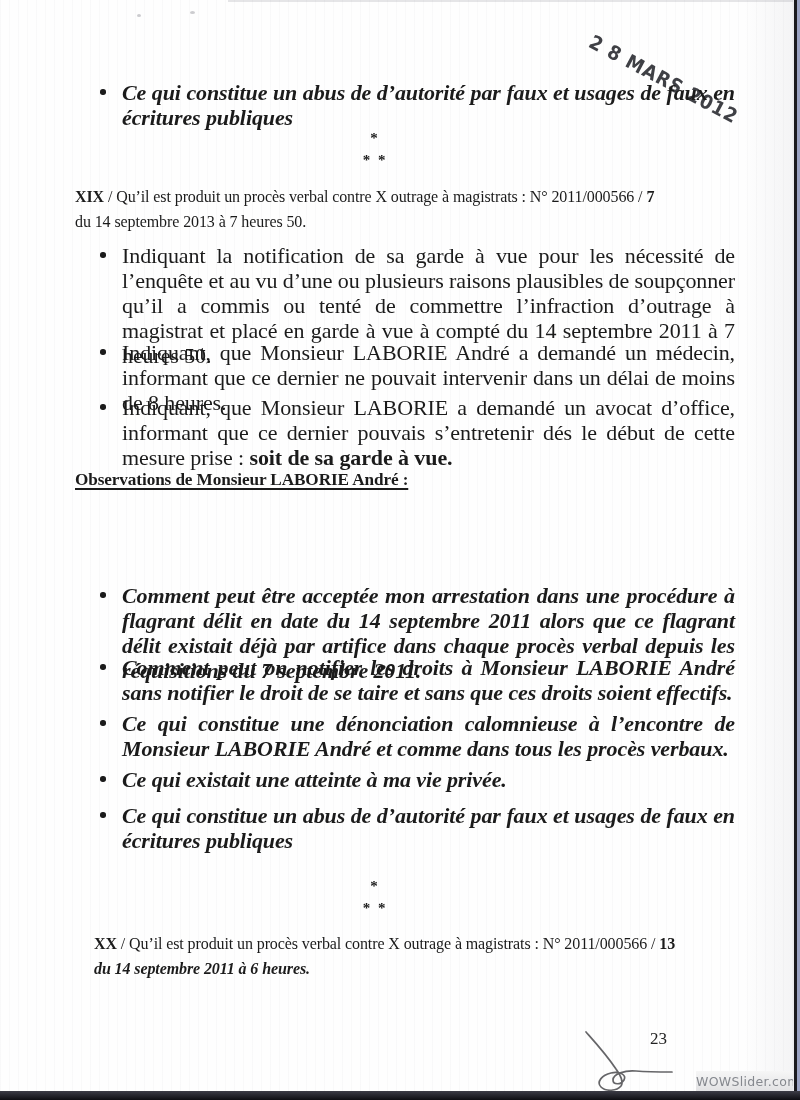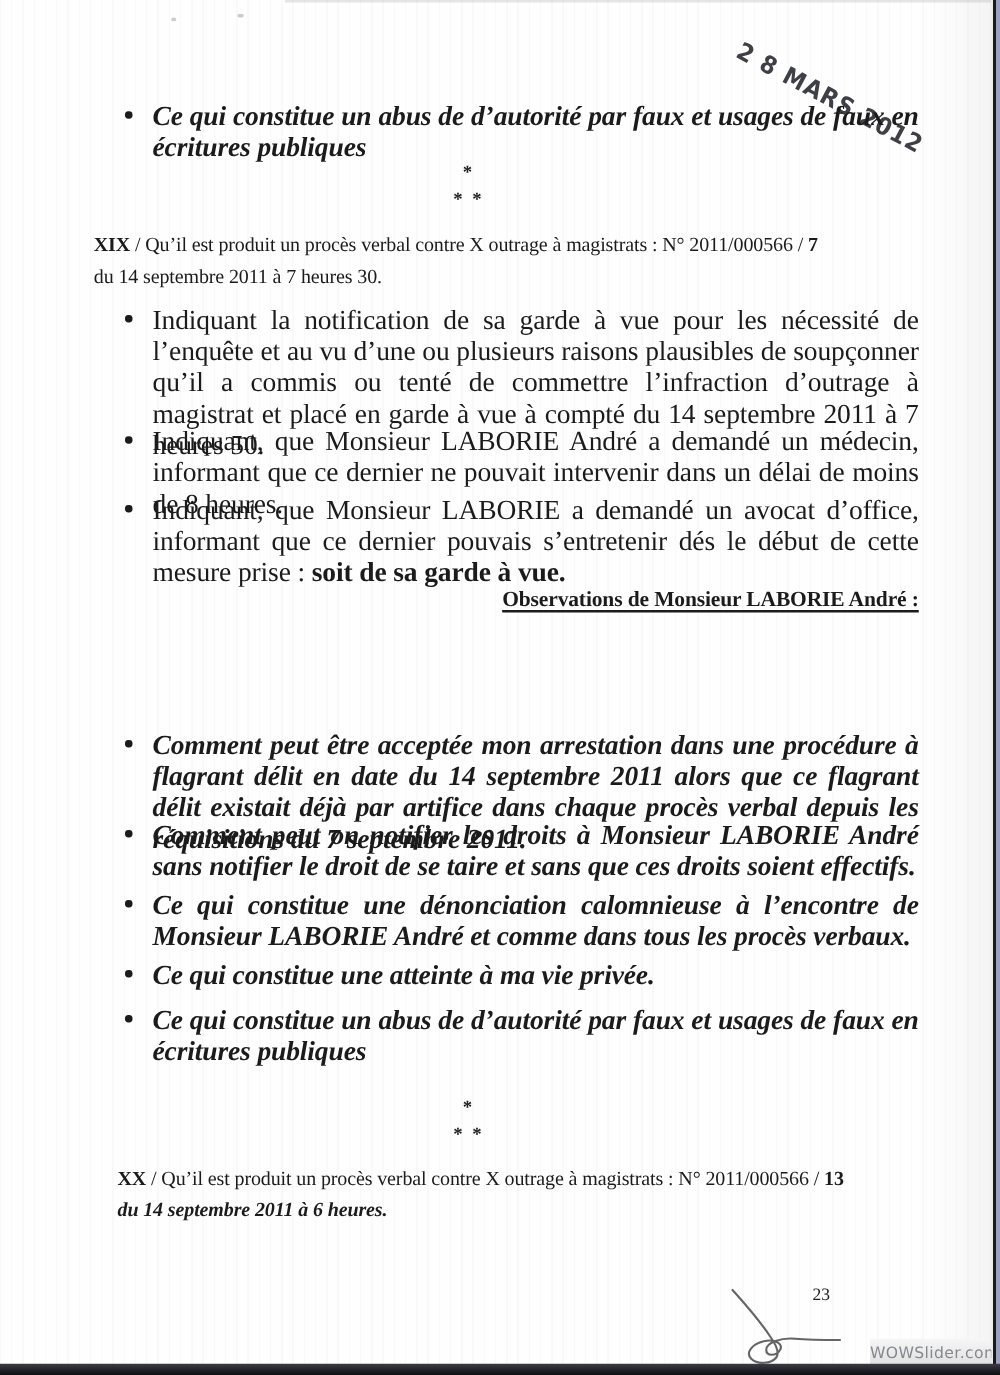--- a/index.html
+++ b/index.html
@@ -24,31 +24,31 @@
   .bi { font-weight:bold; font-style:italic; }
 
   .stars { position:absolute; left:75px; width:600px; text-align:center;
            font-size:15px; font-weight:bold; line-height:22px; letter-spacing:2px; }
 
   .para { font-size:16px; }
   .para .l1 { white-space:nowrap; }
   .para .l2 { display:block; }
   .para .l2.bi2 { font-weight:bold; font-style:italic; }
 
-  .heading { font-weight:bold; font-size:17.2px; text-align:right;
+  .heading { font-weight:bold; font-size:17.2px; text-align:left;
              text-decoration:underline; text-decoration-thickness:1.8px; text-underline-offset:3px; }
 
   .stamp {
     position:absolute; left:596px; top:30px; white-space:nowrap;
     transform:rotate(28deg) scaleY(1.08); transform-origin:left top;
     font-family:"DejaVu Sans", sans-serif; font-weight:700; font-size:18px;
     letter-spacing:1px; color:#2f3036; opacity:0.92;
   }
 
-  .pageno { position:absolute; left:650px; top:1029px; font-size:14px; color:#222; }
+  .pageno { position:absolute; left:650px; top:1029px; font-size:17px; color:#222; }
   .signature { position:absolute; left:578px; top:1024px; }
 
   .watermark {
     position:absolute; right:4px; bottom:8px; width:100px; height:21px; line-height:21px;
     text-align:center; background:linear-gradient(180deg,#f6f6f6,#e1e1e3);
     color:#85888e; font-family:"DejaVu Sans", sans-serif; font-size:12.5px; letter-spacing:0.3px;
     z-index:5;
   }
   .border-right  { position:absolute; top:0; right:0; bottom:0; width:7px; z-index:6;
                    background:linear-gradient(90deg,#ececee 0 1px, #1a1a1e 1px 4px, #9aa2c2 4px 7px); }
@@ -72,21 +72,21 @@
     <span>Ce qui constitue un abus de d’autorité par faux et usages de faux en écritures publiques</span>
   </div>
 
   <div class="stars" style="top:127px;">
     <div>*</div>
     <div>* *</div>
   </div>
 
   <div class="sec para" style="top:184px;">
     <span class="l1"><b>XIX</b><span> / Qu’il est produit un procès verbal  contre X outrage à magistrats : N° 2011/000566 / </span><b>7</b></span>
-    <span class="l2">du 14 septembre 2011 à 7 heures 30.</span>
+    <span class="l2">du 14 septembre 2013 à 7 heures 50.</span>
   </div>
 
   <div class="sec bullet" style="top:243px;">
     <span class="marker"></span>
     <span>Indiquant la notification de sa garde à vue pour les nécessité de l’enquête et au vu d’une ou plusieurs raisons plausibles de soupçonner qu’il a commis ou tenté de commettre l’infraction d’outrage à magistrat et placé en garde à vue à compté du 14 septembre 2011 à 7 heures 50.</span>
   </div>
 
   <div class="sec bullet" style="top:340px;">
     <span class="marker"></span>
     <span>Indiquant, que Monsieur LABORIE André a demandé un médecin, informant que ce dernier ne pouvait intervenir dans un délai de moins de 8 heures.</span>
@@ -110,21 +110,21 @@
     <span>Comment peut on notifier les droits à Monsieur LABORIE André sans notifier le droit de se taire et sans que ces droits soient effectifs.</span>
   </div>
 
   <div class="sec bullet bi" style="top:711px;">
     <span class="marker"></span>
     <span>Ce qui constitue une dénonciation calomnieuse à l’encontre de Monsieur LABORIE André et comme dans tous les procès verbaux.</span>
   </div>
 
   <div class="sec bullet bi" style="top:767px;">
     <span class="marker"></span>
-    <span>Ce qui constitue une atteinte à ma vie privée.</span>
+    <span>Ce qui existait une atteinte à ma vie privée.</span>
   </div>
 
   <div class="sec bullet bi" style="top:803px;">
     <span class="marker"></span>
     <span>Ce qui constitue un abus de d’autorité par faux et usages de faux en écritures publiques</span>
   </div>
 
   <div class="stars" style="top:875px;">
     <div>*</div>
     <div>* *</div>

